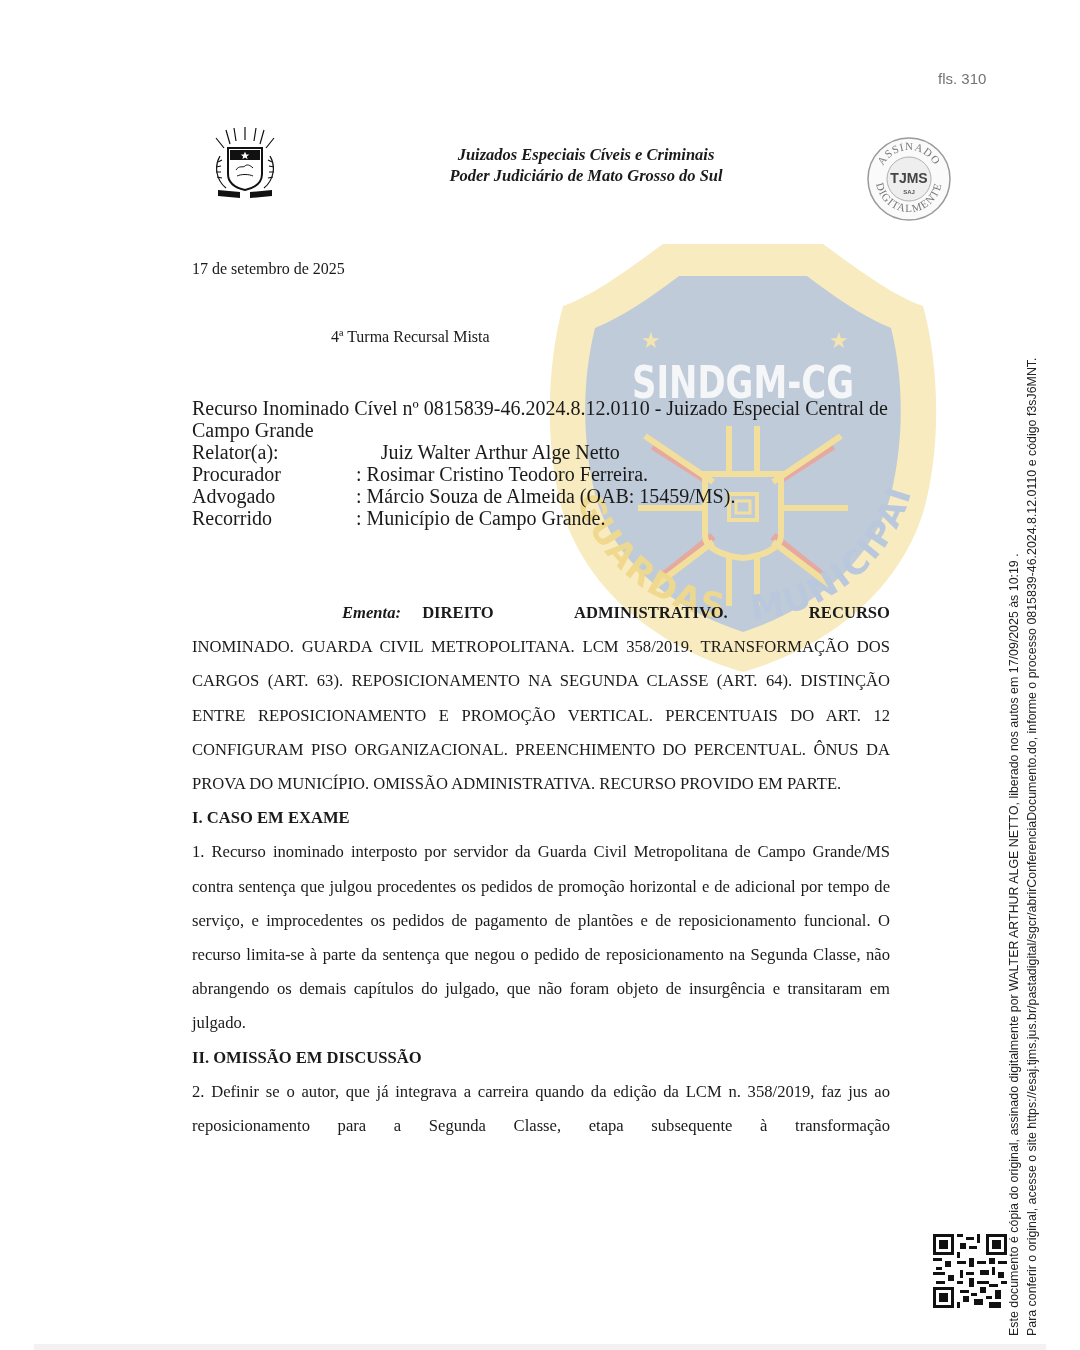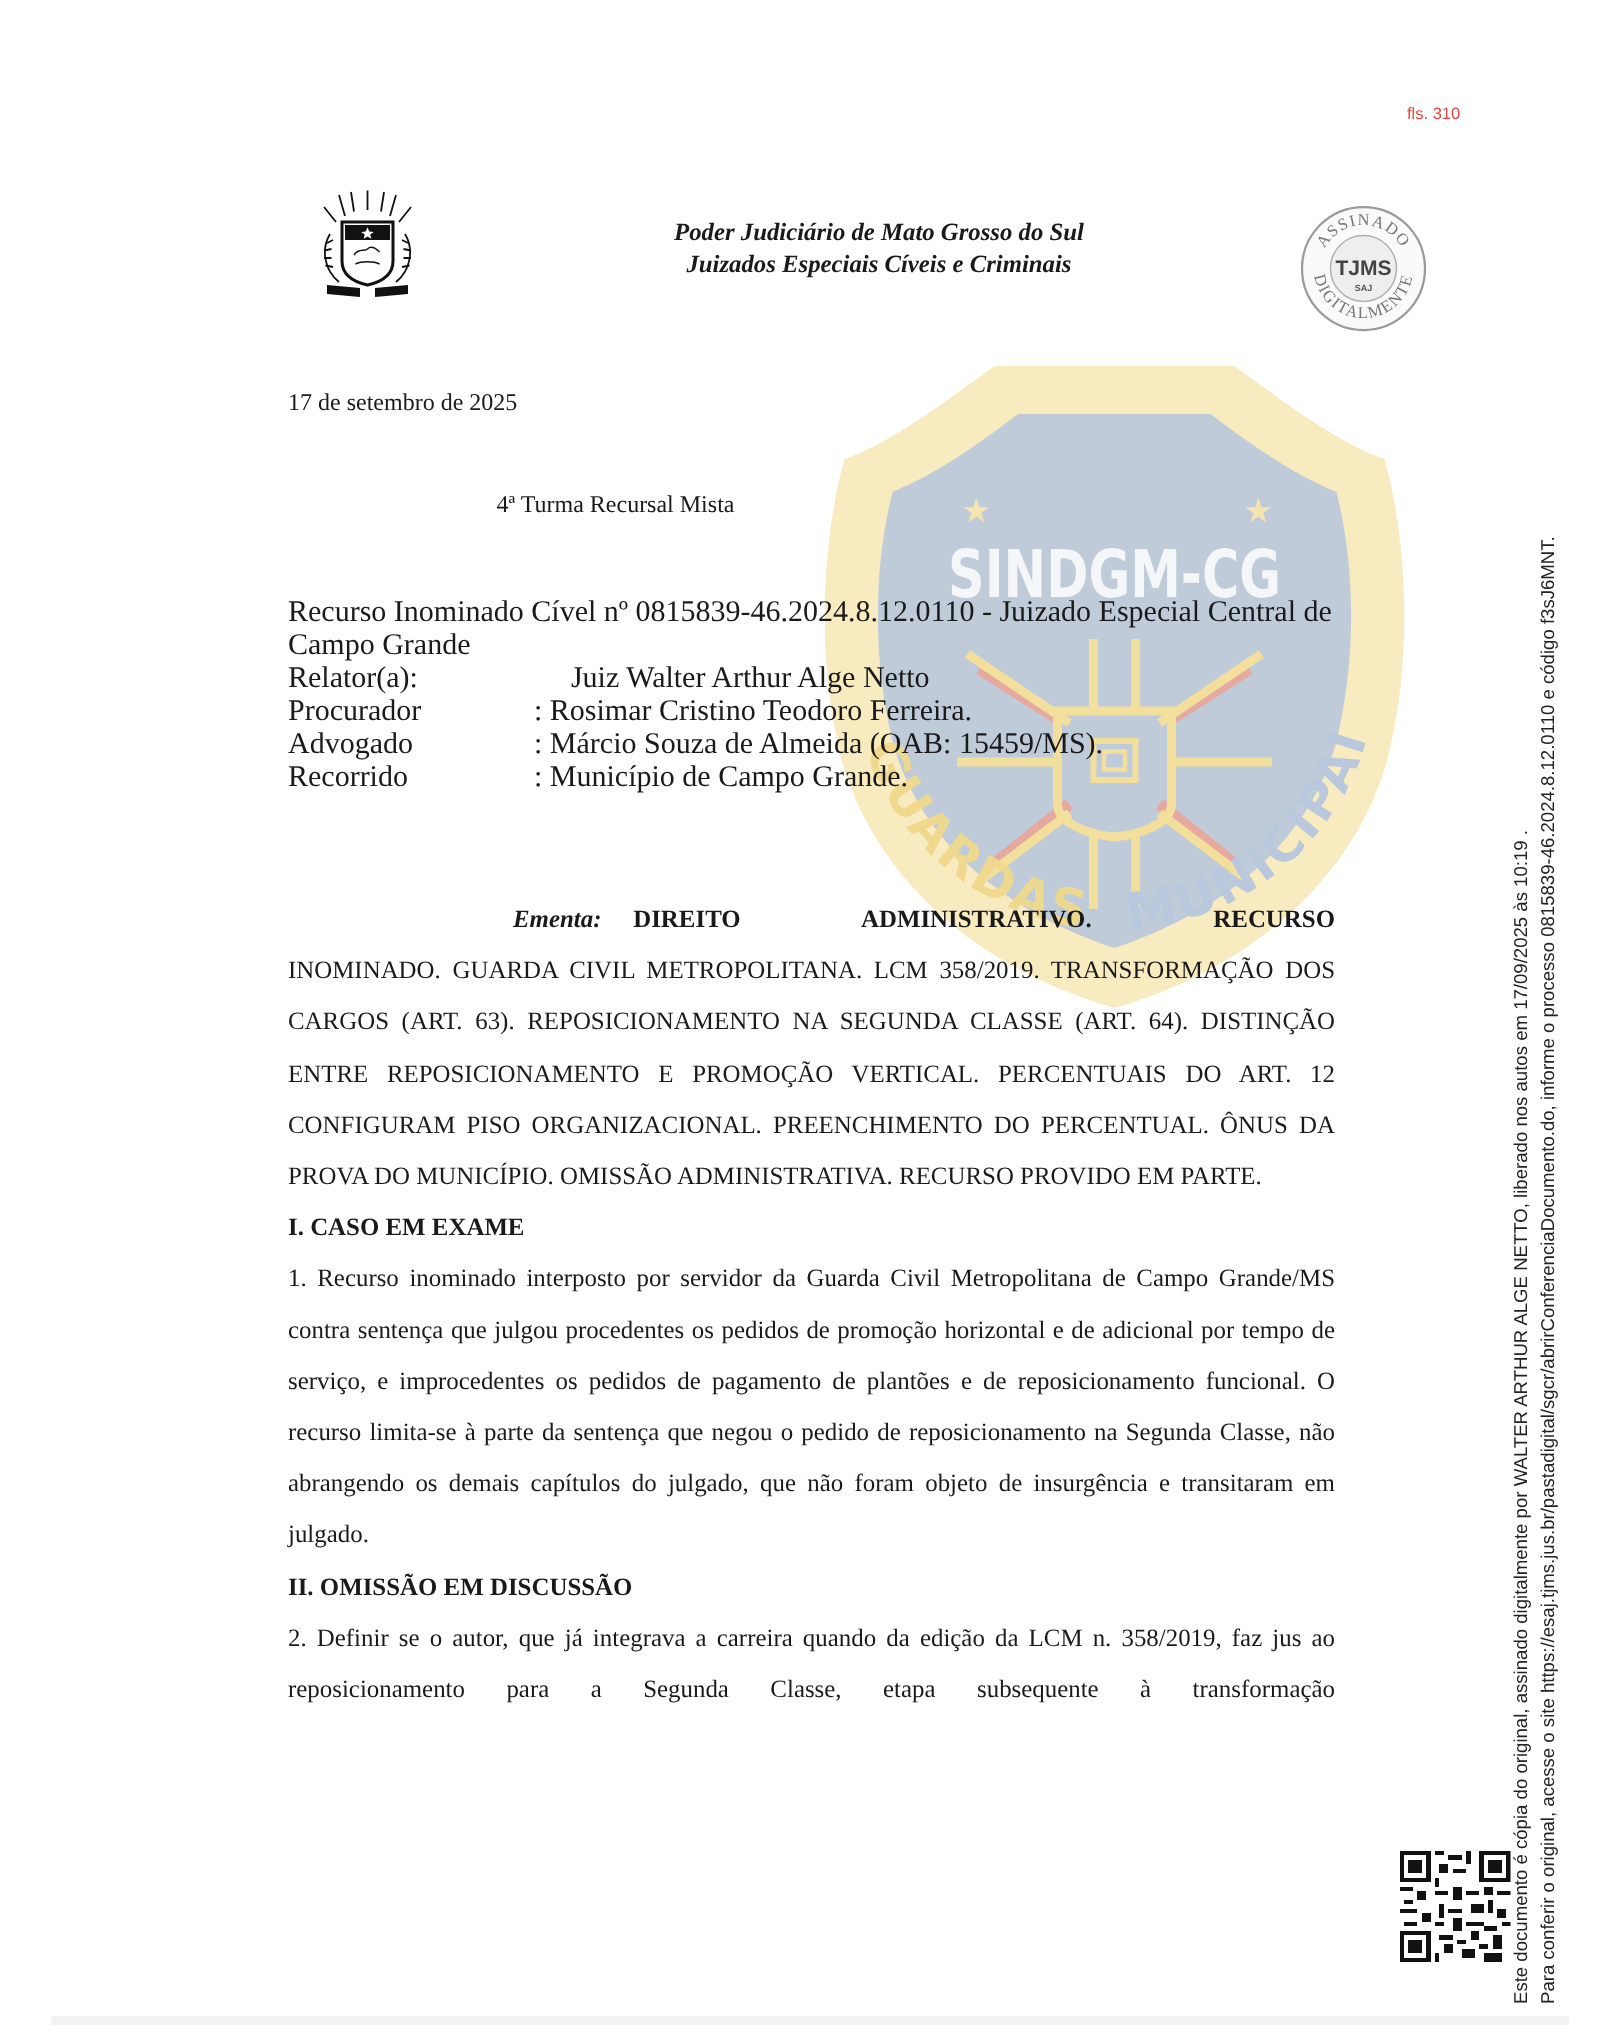--- a/index.html
+++ b/index.html
@@ -3,21 +3,21 @@
 <meta charset="utf-8">
 <style>
   html, body { margin: 0; padding: 0; }
   body {
     width: 1080px; height: 1350px; position: relative; overflow: hidden;
     background: #ffffff; color: #1a1a1a;
     font-family: "Liberation Serif", serif;
   }
   .fls {
     position: absolute; left: 938px; top: 70px;
-    font-family: "Liberation Sans", sans-serif; font-size: 11px; color: #ef4444;
+    font-family: "Liberation Sans", sans-serif; font-size: 15px; color: #737373;
   }
   .coat { position: absolute; left: 210px; top: 126px; width: 70px; height: 74px; }
   .header-title {
     position: absolute; left: 380px; top: 144px; width: 412px; text-align: center;
     font-style: italic; font-weight: bold; font-size: 16.5px; line-height: 21px;
   }
   .seal { position: absolute; left: 866px; top: 136px; width: 86px; height: 86px; }
 
   .watermark { position: absolute; left: 533px; top: 236px; width: 420px; height: 440px; z-index: 0; }
   .content { position: absolute; left: 0; top: 0; width: 1080px; height: 992px; z-index: 1; }
@@ -62,22 +62,22 @@
     </g>
     <path d="M18 22 H52 V48 C52 58 44 62 35 64 C26 62 18 58 18 48 Z" fill="#fff" stroke="#111" stroke-width="2"></path>
     <rect x="20" y="24" width="30" height="10" fill="#111"></rect>
     <polygon points="35,25.5 36.2,28.4 39.2,28.6 36.8,30.4 37.6,33.2 35,31.6 32.4,33.2 33.2,30.4 30.8,28.6 33.8,28.4" fill="#fff"></polygon>
     <path d="M26 44 c3 -5 7 -2 9 -4 c2 -2 5 -1 8 2 M27 50 c4 -2 12 -2 16 0" stroke="#111" stroke-width="1" fill="none"></path>
     <path d="M8 64 L30 66 L30 72 L8 70 Z M62 64 L40 66 L40 72 L62 70 Z" fill="#111"></path>
   </svg>
 </div>
 
 <div class="header-title">
+  <div>Juizados Especiais Cíveis e Criminais</div>
   <div>Poder Judiciário de Mato Grosso do Sul</div>
-  <div>Juizados Especiais Cíveis e Criminais</div>
 </div>
 
 <div class="seal">
   <svg width="86" height="86" viewBox="0 0 86 86">
     <defs>
       <path id="sealTop" d="M14 43 A29 29 0 0 1 72 43"></path>
       <path id="sealBottom" d="M10 43 A33 33 0 0 0 76 43"></path>
     </defs>
     <circle cx="43" cy="43" r="41" fill="#fafafa" stroke="#9a9a9a" stroke-width="1.5"></circle>
     <circle cx="43" cy="43" r="22" fill="#eeeeee" stroke="#b0b0b0" stroke-width="1"></circle>

